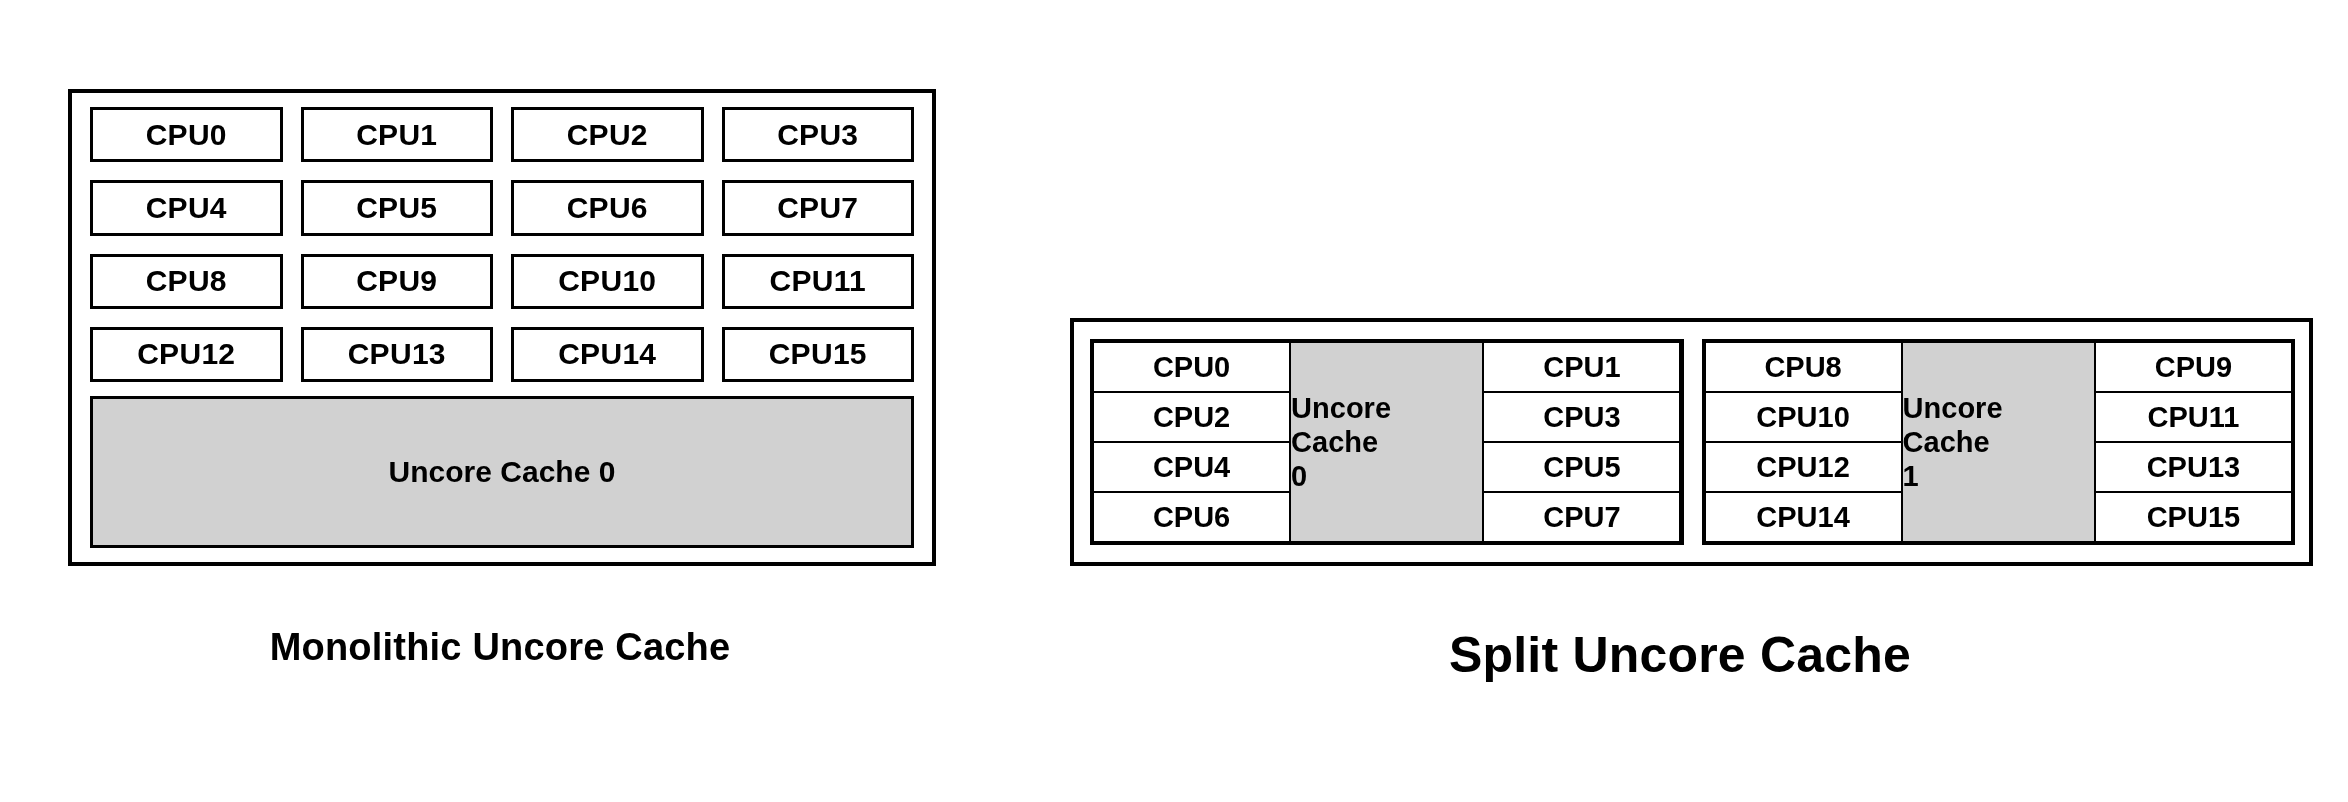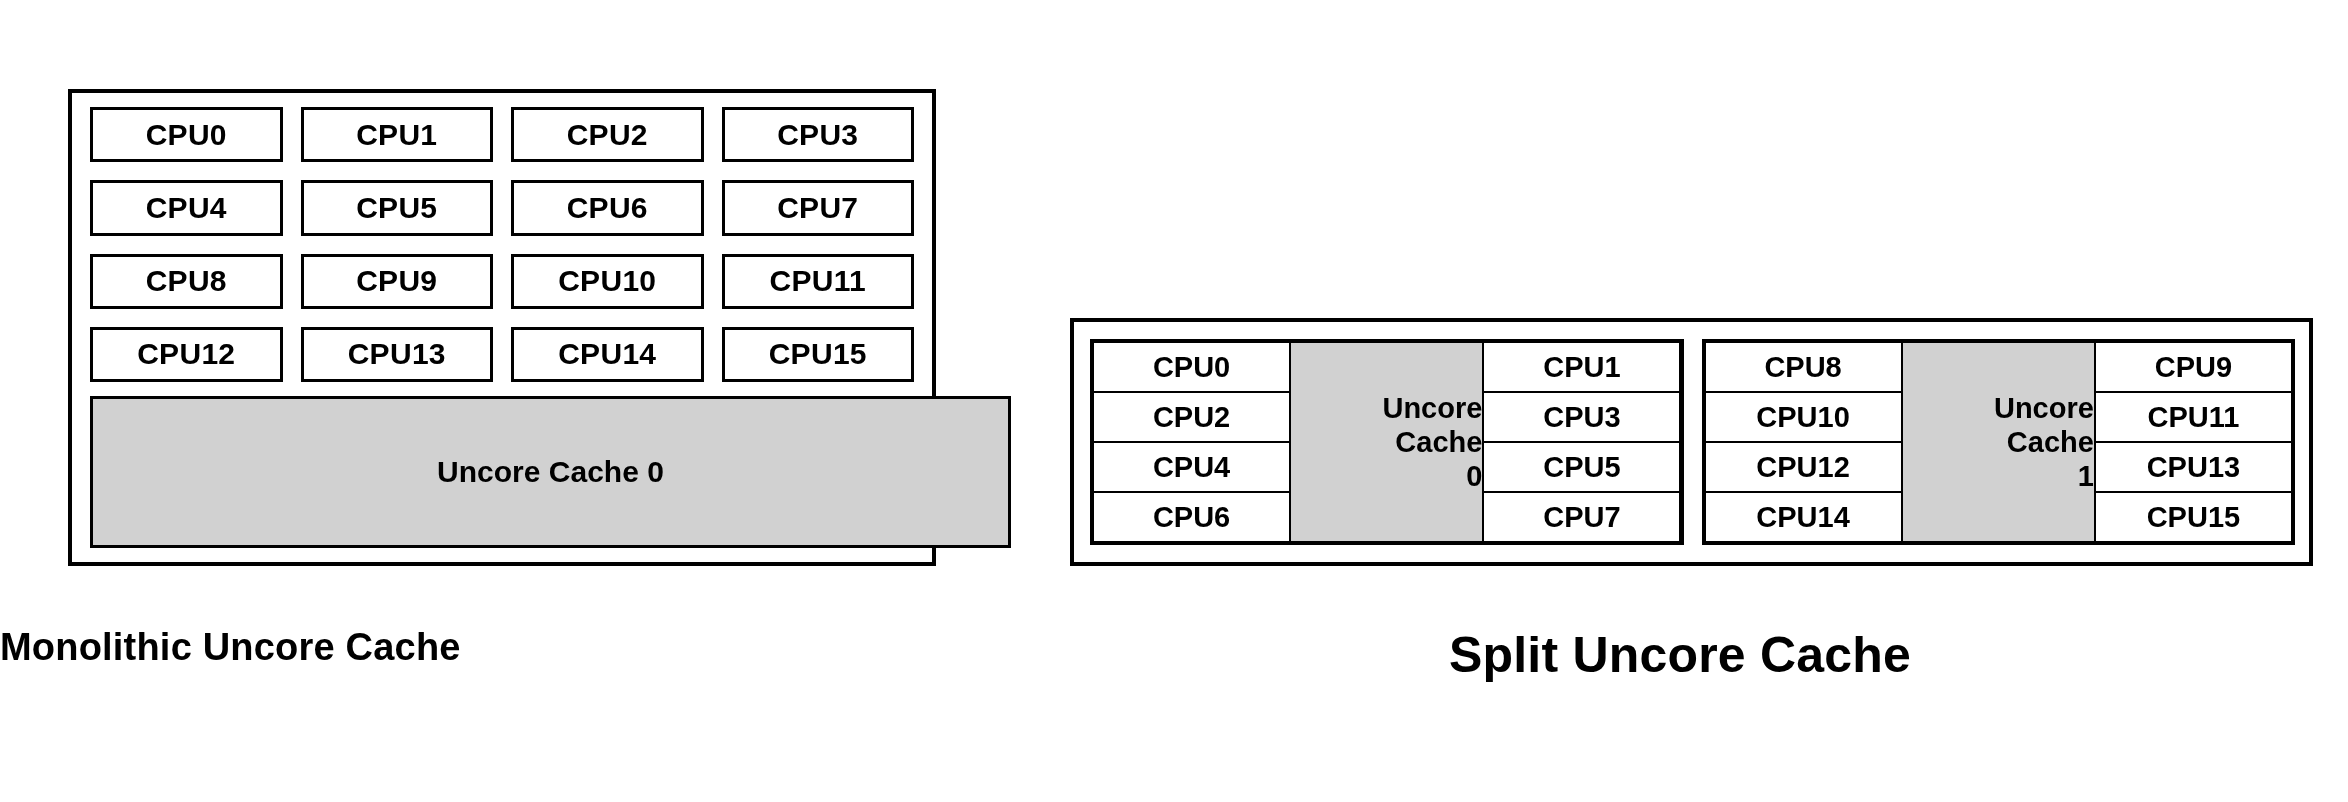--- a/index.html
+++ b/index.html
@@ -55,38 +55,38 @@
     justify-content: center;
     font-size: 30px;
     font-weight: bold;
     color: #000000;
     letter-spacing: 0.3px;
   }
   #monolithic-uncore {
     position: absolute;
     left: 18px;
     top: 303px;
-    width: 921px;
+    width: 824px;
     height: 152px;
     border: 3px solid #000000;
     box-sizing: border-box;
     background: #d1d1d1;
     display: flex;
     align-items: center;
     justify-content: center;
     font-size: 30px;
     font-weight: bold;
     color: #000000;
   }
   #monolithic-caption {
     position: absolute;
     left: 0px;
     top: 626px;
     width: 1000px;
-    text-align: left;
+    text-align: center;
     font-size: 38px;
     font-weight: bold;
     color: #000000;
     letter-spacing: 0.2px;
   }
 
   
   #split-panel {
     position: absolute;
     left: 1040px;
@@ -137,21 +137,21 @@
   }
   .split-uncore {
     grid-row: 1 / span 4;
     grid-column: 2;
     border: 2px solid #000000;
     margin: -1px;
     box-sizing: border-box;
     background: #d1d1d1;
     display: flex;
     flex-direction: column;
-    align-items: flex-end;
+    align-items: flex-start;
     justify-content: center;
     font-size: 29px;
     font-weight: bold;
     color: #000000;
     line-height: 1.18;
     text-align: center;
   }
   #split-caption {
     position: absolute;
     left: 20px;

